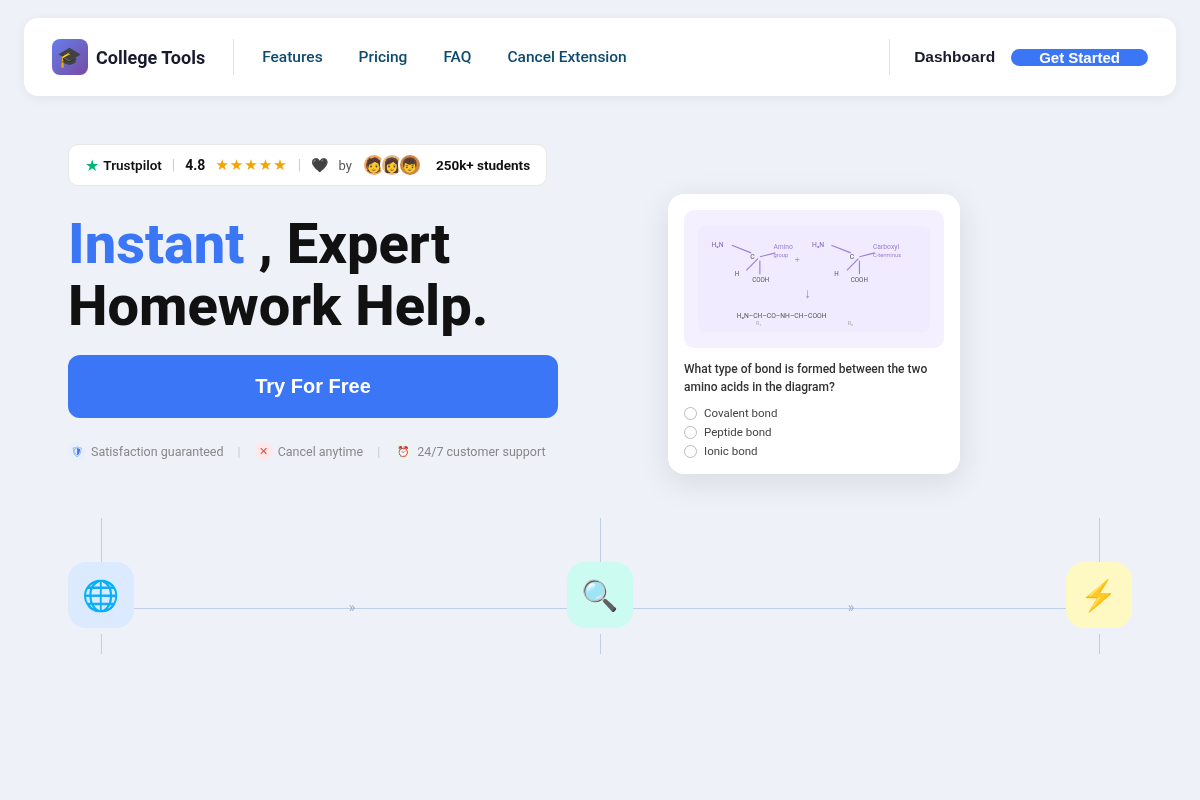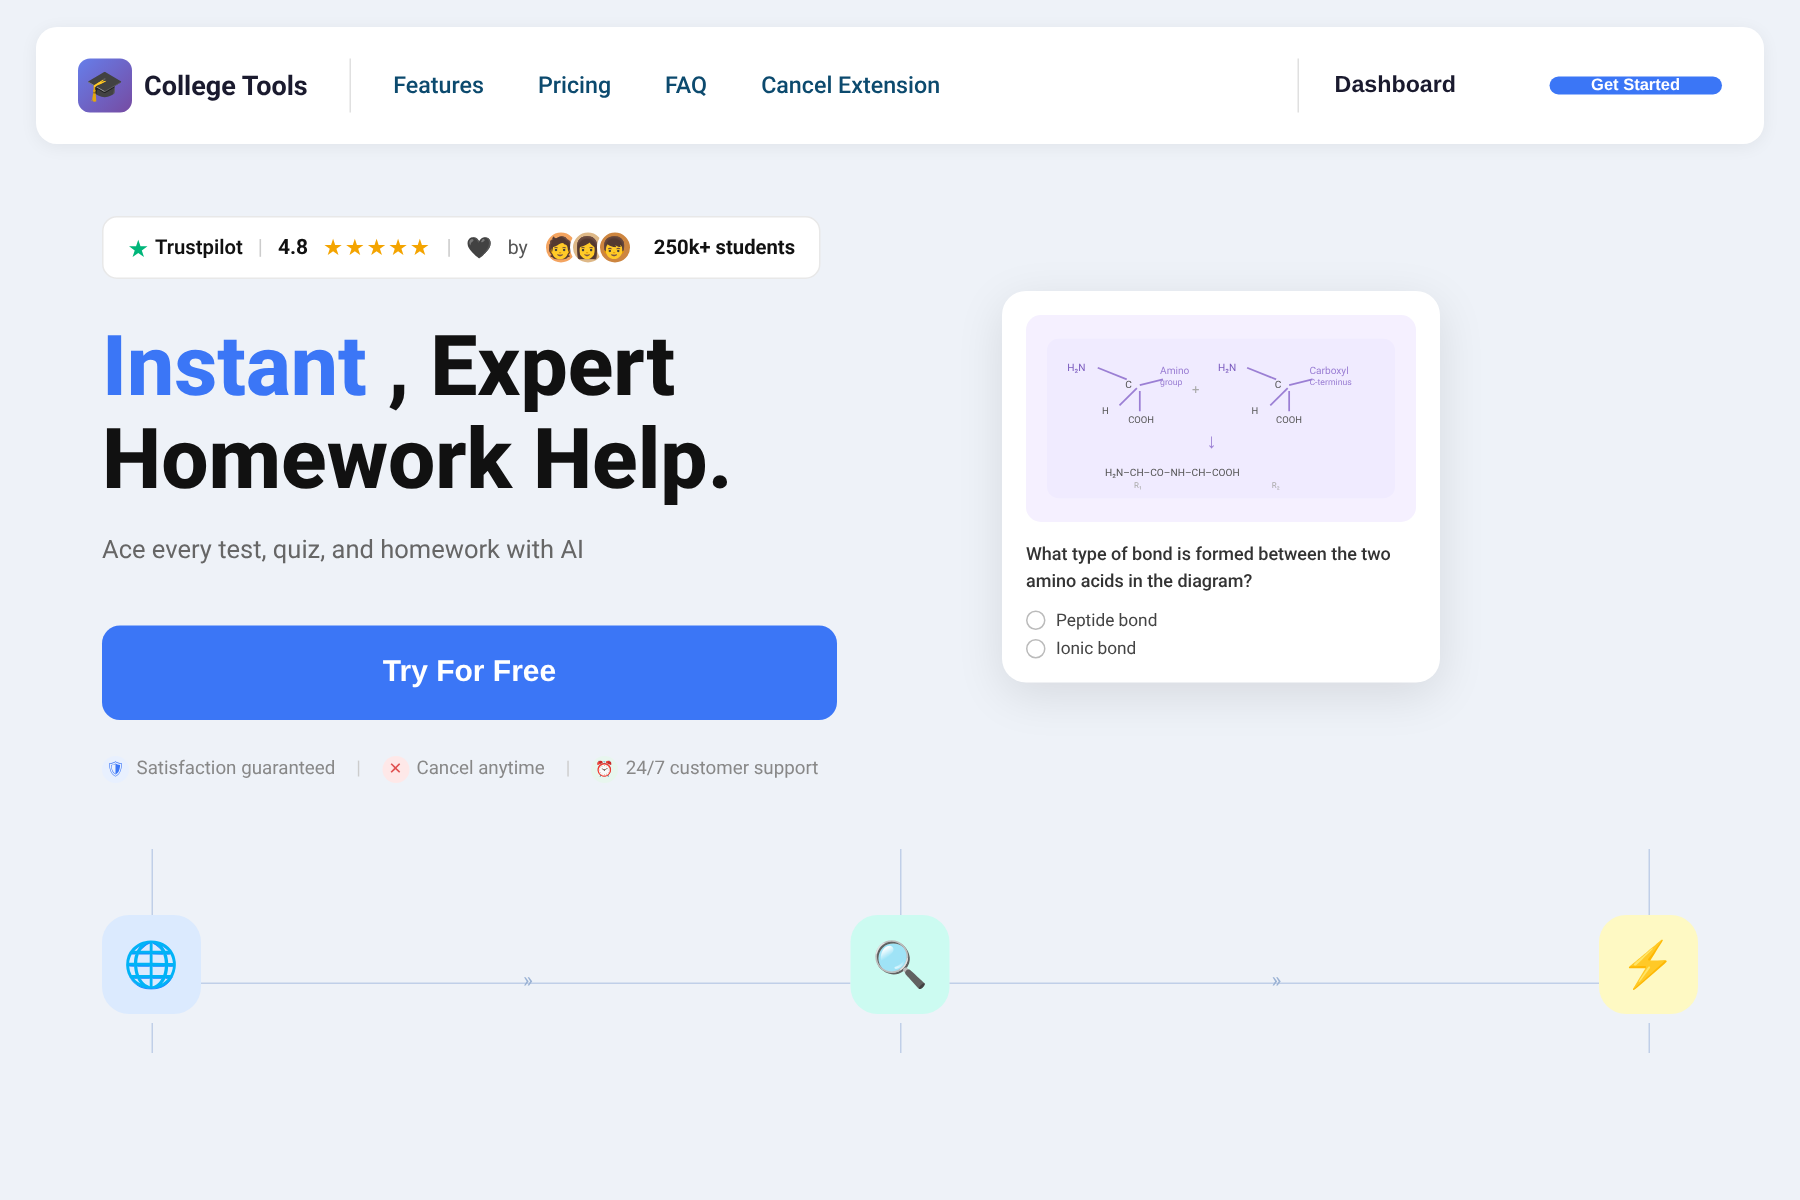--- a/index.html
+++ b/index.html
@@ -81,24 +81,23 @@
       border: none;
       cursor: pointer;
       padding: 8px 16px;
     }
     .btn-get-started {
       background: #3b76f6;
       color: #fff;
       border: none;
       border-radius: 10px;
       padding: 0 28px;
-      font-size: 11px;
+      font-size: 15px;
       font-weight: 600;
       cursor: pointer;
-      margin-left: 46px;
     }
 
     
     .hero {
       display: flex;
       align-items: flex-start;
       padding: 48px 68px 32px;
       gap: 40px;
     }
     .hero-left {
@@ -334,21 +333,20 @@
       <span class="student-count">250k+ students</span>
     </div>
 
     
     <h1 class="headline">
       <span class="headline-accent">Instant</span>
       <span> , Expert</span><br>
       <span>Homework Help.</span>
     </h1>
 
-    <p class="subheadline">Ace every test, quiz, and homework with AI</p>
 
     
     <button class="btn-try-free">Try For Free</button>
 
     
     <div class="guarantees">
       <div class="guarantee-item">
         <span class="guarantee-icon shield">🛡</span>
         <span>Satisfaction guaranteed</span>
       </div>
@@ -403,20 +401,24 @@
           <text x="60" y="103" font-size="5.5" fill="#aaa">R₁</text>
           <text x="155" y="103" font-size="5.5" fill="#aaa">R₂</text>
         </svg>
       </div>
 
       <p class="quiz-question">What type of bond is formed between the two amino acids in the diagram?</p>
 
       <div class="quiz-options">
         <label class="quiz-option">
           <span class="radio-circle"></span>
+          <span>Covalent bond</span>
+        </label>
+        <label class="quiz-option">
+          <span class="radio-circle"></span>
           <span>Peptide bond</span>
         </label>
         <label class="quiz-option">
           <span class="radio-circle"></span>
           <span>Ionic bond</span>
         </label>
       </div>
     </div>
   </div>
 </section>

